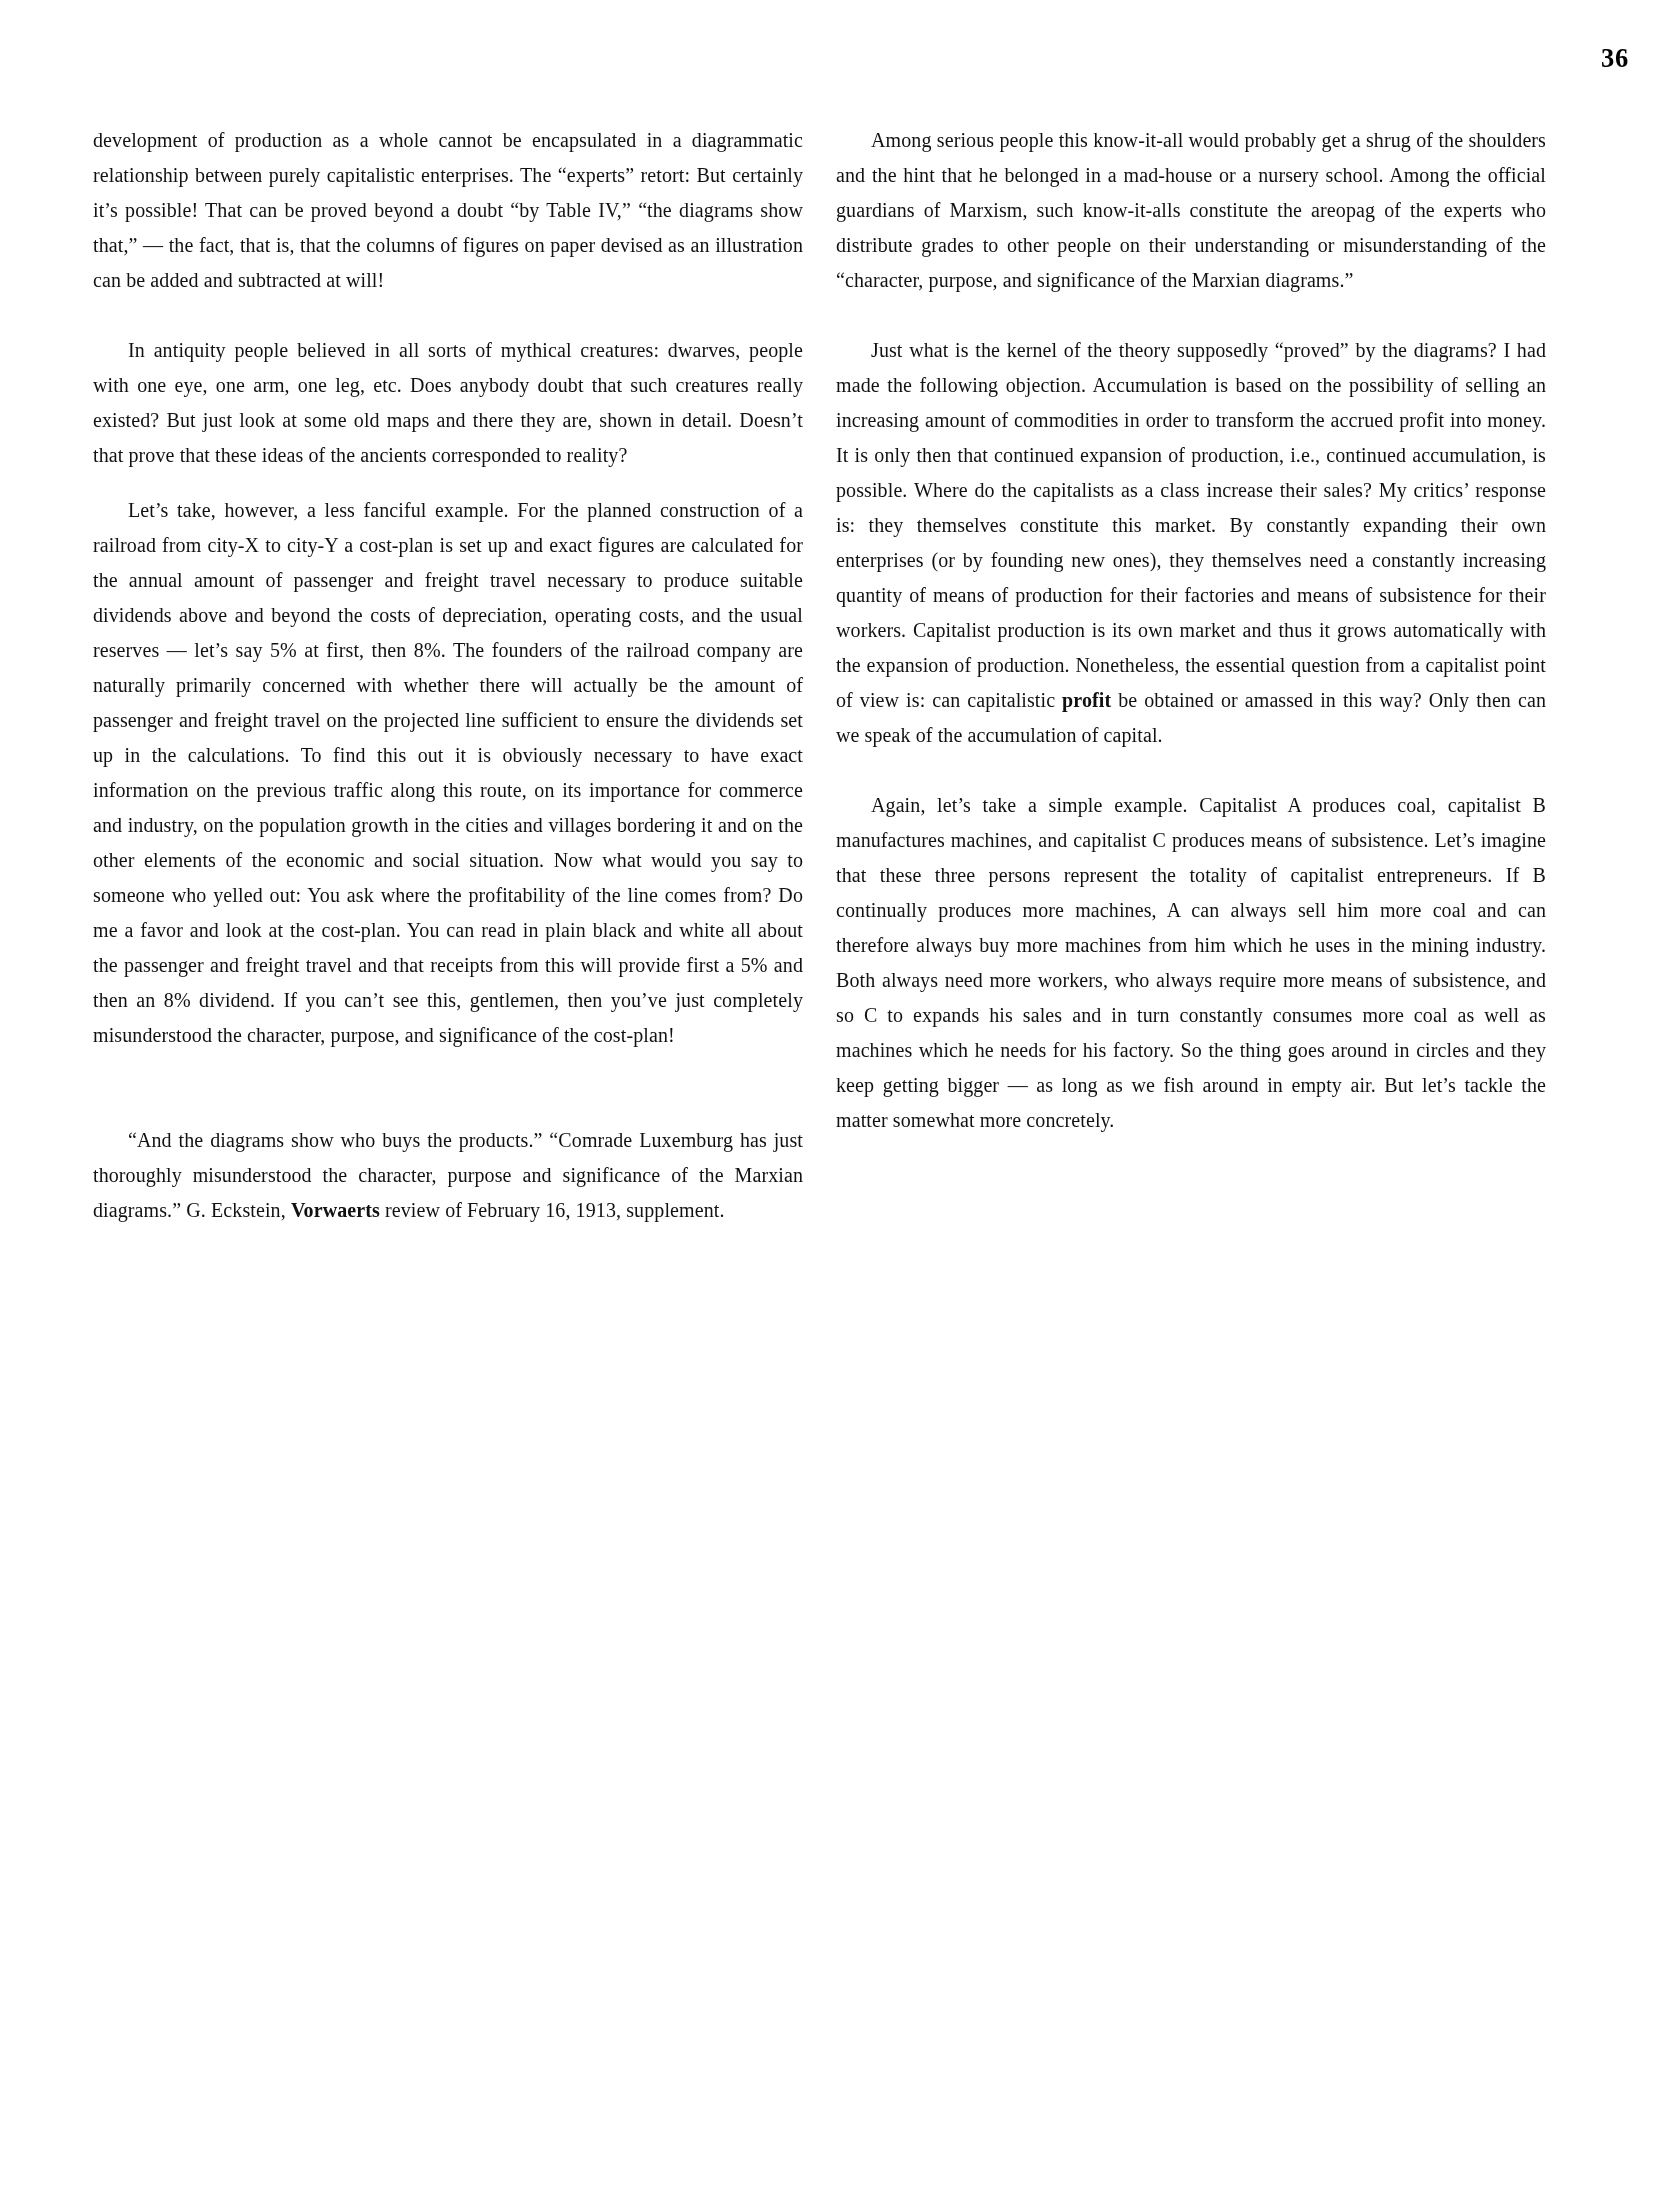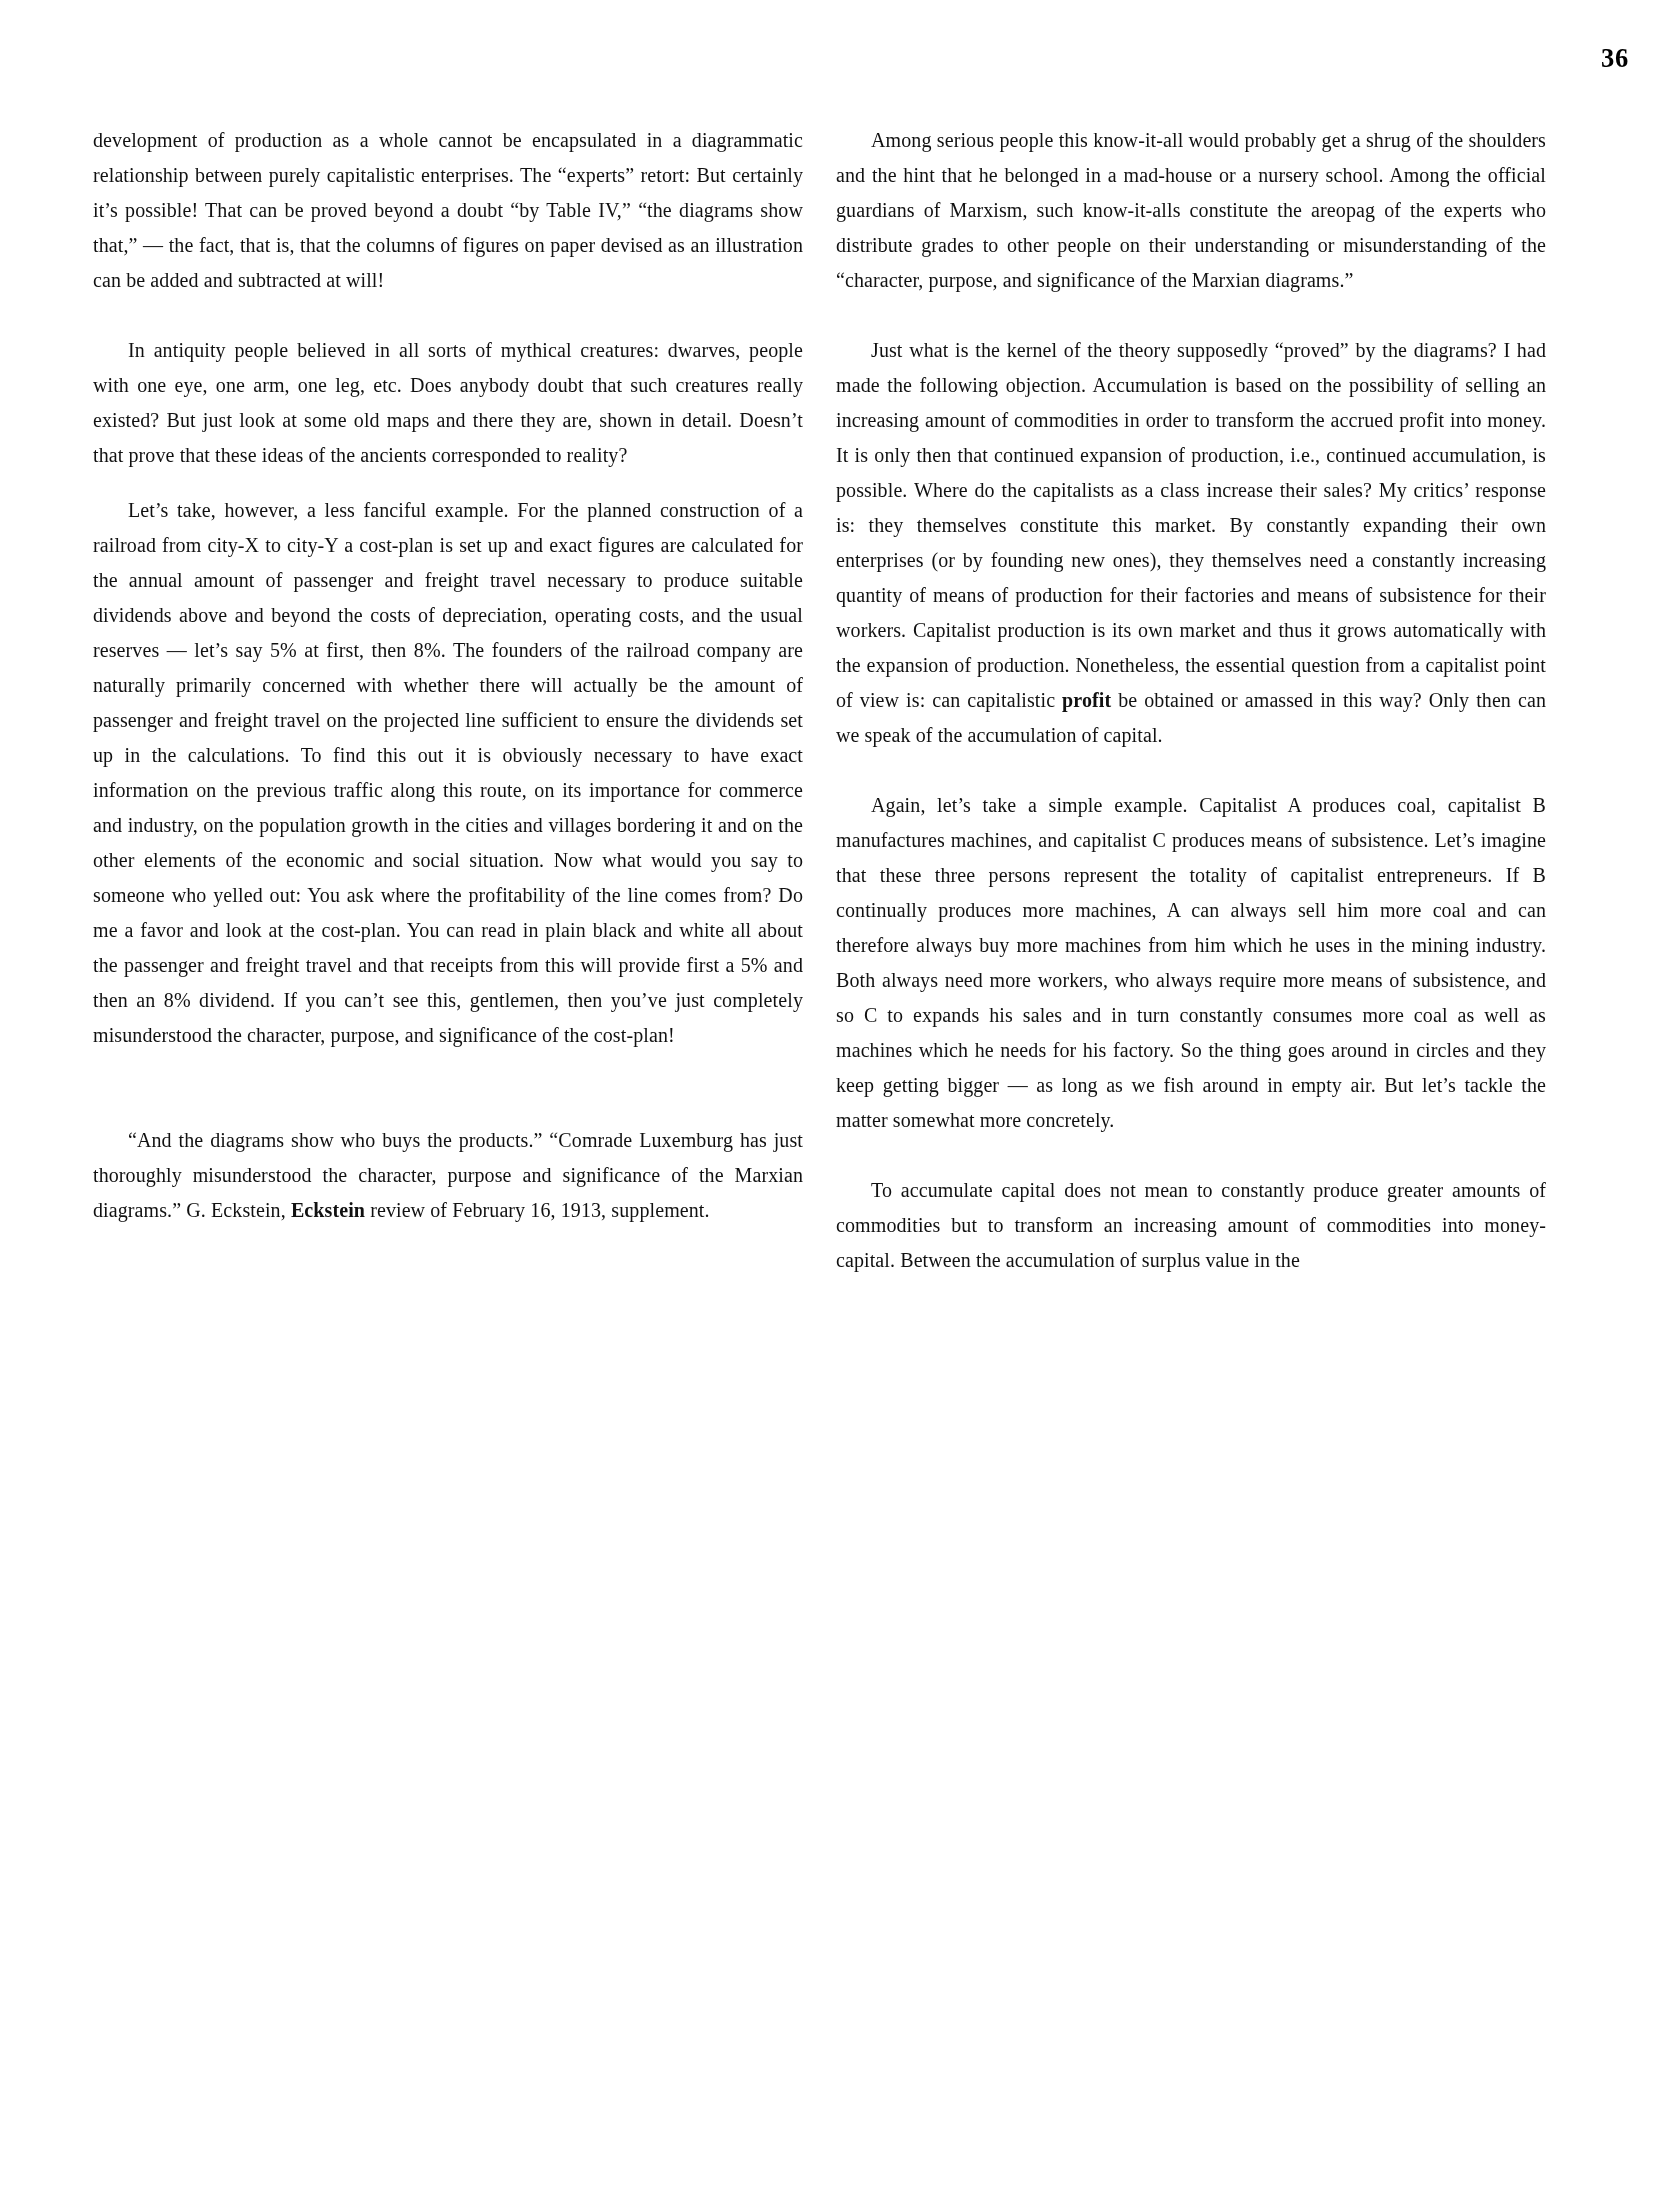--- a/index.html
+++ b/index.html
@@ -52,22 +52,21 @@
   </style>
 </head>
 <body>
 
 <div class="page-number">36</div>
 
 <div class="column col-left">
   <p class="para first-no-indent">development of production as a whole cannot be encapsulated in a diagrammatic relationship between purely capitalistic enterprises. The “experts” retort: But certainly it’s possible! That can be proved beyond a doubt “by Table IV,” “the diagrams show that,” — the fact, that is, that the columns of figures on paper devised as an illustration can be added and subtracted at will!</p>
   <p class="para">In antiquity people believed in all sorts of mythical creatures: dwarves, people with one eye, one arm, one leg, etc. Does anybody doubt that such creatures really existed? But just look at some old maps and there they are, shown in detail. Doesn’t that prove that these ideas of the ancients corresponded to reality?</p>
   <p class="para p3">Let’s take, however, a less fanciful example. For the planned construction of a railroad from city-X to city-Y a cost-plan is set up and exact figures are calculated for the annual amount of passenger and freight travel necessary to produce suitable dividends above and beyond the costs of depreciation, operating costs, and the usual reserves — let’s say 5% at first, then 8%. The founders of the railroad company are naturally primarily concerned with whether there will actually be the amount of passenger and freight travel on the projected line sufficient to ensure the dividends set up in the calculations. To find this out it is obviously necessary to have exact information on the previous traffic along this route, on its importance for commerce and industry, on the population growth in the cities and villages bordering it and on the other elements of the economic and social situation. Now what would you say to someone who yelled out: You ask where the profitability of the line comes from? Do me a favor and look at the cost-plan. You can read in plain black and white all about the passenger and freight travel and that receipts from this will provide first a 5% and then an 8% dividend. If you can’t see this, gentlemen, then you’ve just completely misunderstood the character, purpose, and significance of the cost-plan!</p>
-  <p class="para p4"><span>“And the diagrams show who buys the products.” “Comrade Luxemburg has just thoroughly misunderstood the character, purpose and significance of the Marxian diagrams.” G. Eckstein, </span><span class="bold">Eckstein</span><span> review of February 16, 1913, supplement.</span></p>
+  <p class="para p4"><span>“And the diagrams show who buys the products.” “Comrade Luxemburg has just thoroughly misunderstood the character, purpose and significance of the Marxian diagrams.” G. Eckstein, </span><span class="bold">Vorwaerts</span><span> review of February 16, 1913, supplement.</span></p>
 </div>
 
 <div class="column col-right">
   <p class="para">Among serious people this know-it-all would probably get a shrug of the shoulders and the hint that he belonged in a mad-house or a nursery school. Among the official guardians of Marxism, such know-it-alls constitute the areopag of the experts who distribute grades to other people on their understanding or misunderstanding of the “character, purpose, and significance of the Marxian diagrams.”</p>
   <p class="para rp2"><span>Just what is the kernel of the theory supposedly “proved” by the diagrams? I had made the following objection. Accumulation is based on the possibility of selling an increasing amount of commodities in order to transform the accrued profit into money. It is only then that continued expansion of production, i.e., continued accumulation, is possible. Where do the capitalists as a class increase their sales? My critics’ response is: they themselves constitute this market. By constantly expanding their own enterprises (or by founding new ones), they themselves need a constantly increasing quantity of means of production for their factories and means of subsistence for their workers. Capitalist production is its own market and thus it grows automatically with the expansion of production. Nonetheless, the essential question from a capitalist point of view is: can capitalistic </span><span class="bold">profit</span><span> be obtained or amassed in this way? Only then can we speak of the accumulation of capital.</span></p>
   <p class="para rp3">Again, let’s take a simple example. Capitalist A produces coal, capitalist B manufactures machines, and capitalist C produces means of subsistence. Let’s imagine that these three persons represent the totality of capitalist entrepreneurs. If B continually produces more machines, A can always sell him more coal and can therefore always buy more machines from him which he uses in the mining industry. Both always need more workers, who always require more means of subsistence, and so C to expands his sales and in turn constantly consumes more coal as well as machines which he needs for his factory. So the thing goes around in circles and they keep getting bigger — as long as we fish around in empty air. But let’s tackle the matter somewhat more concretely.</p>
-  <p class="para rp4">To accumulate capital does not mean to constantly produce greater amounts of commodities but to transform an increasing amount of commodities into money-capital. Between the accumulation of surplus value in the</p>
 </div>
 
 
 </body></html>

